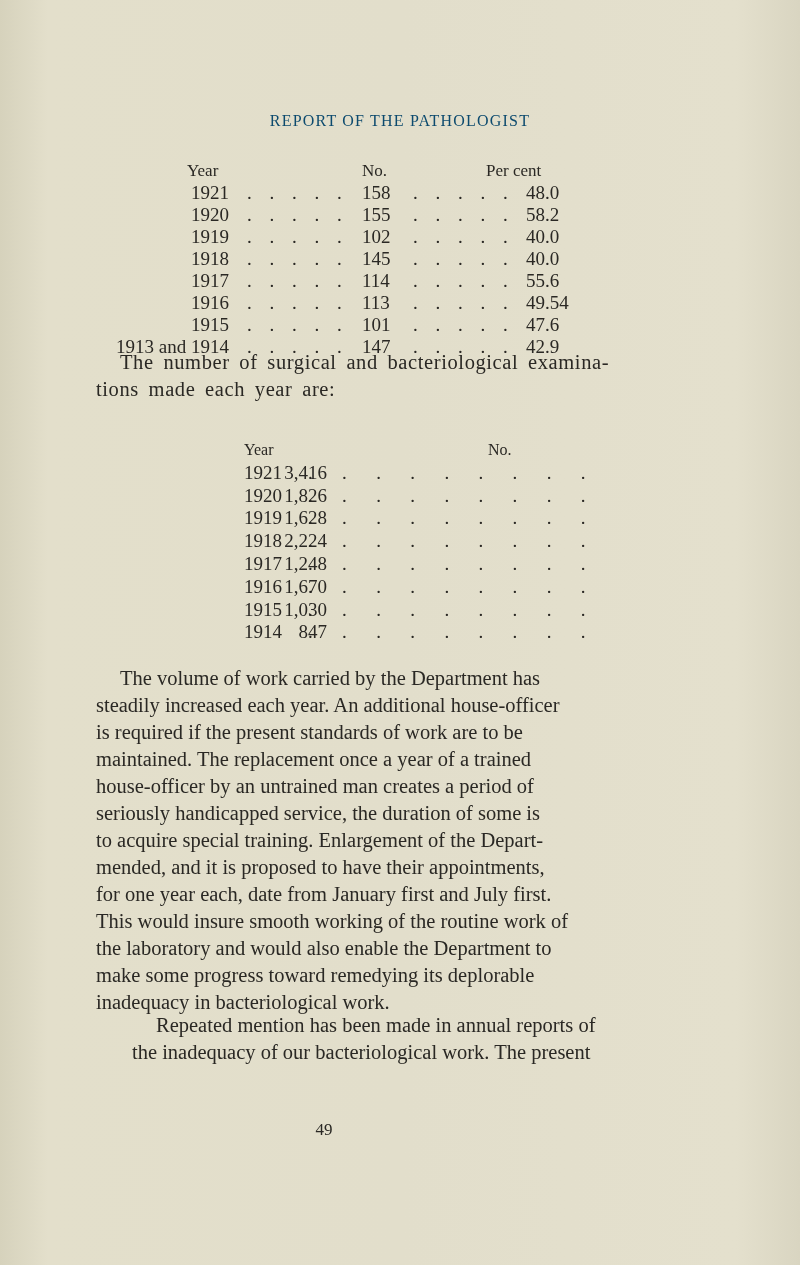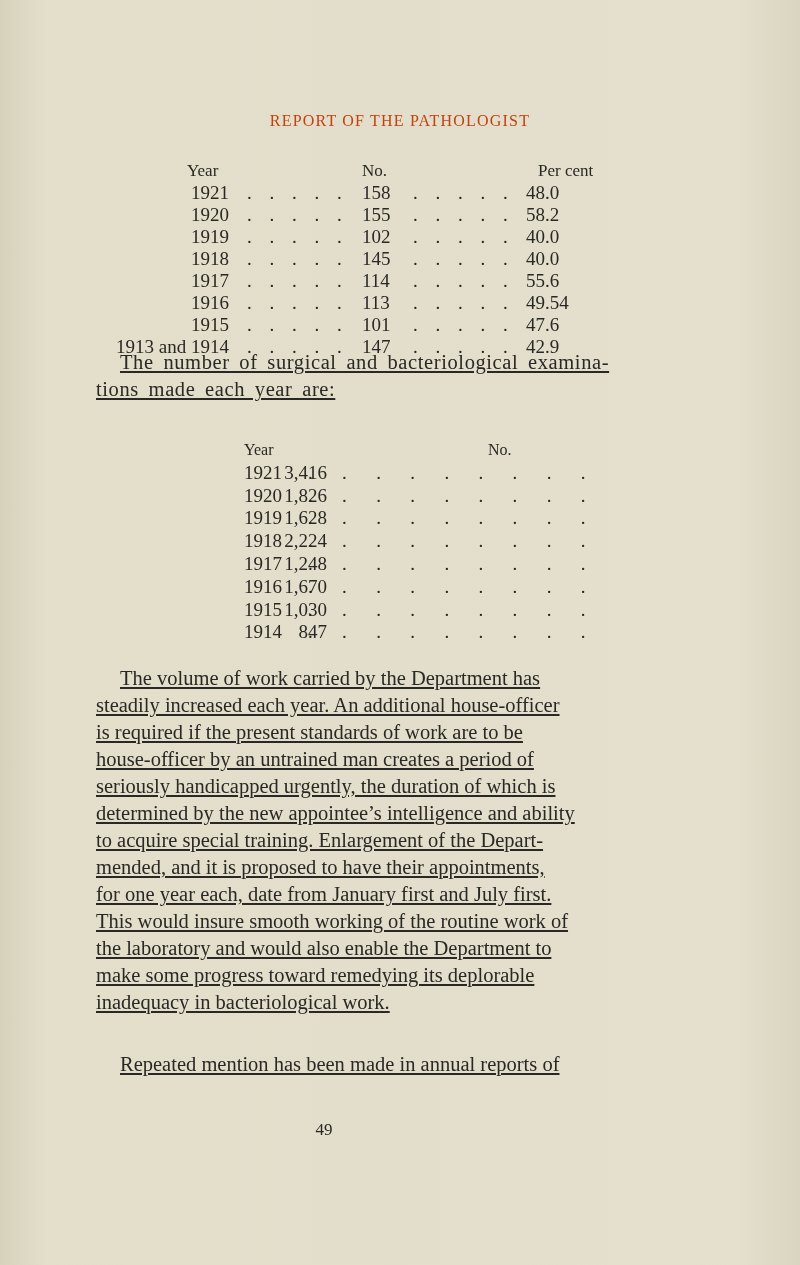--- a/index.html
+++ b/index.html
@@ -22,21 +22,21 @@
       width: 800px; height: 1265px;
     }
     .running-head {
       position: absolute;
       top: 112px;
       left: 0;
       width: 800px;
       text-align: center;
       font-size: 16px;
       letter-spacing: 1.2px;
-      color: #c2410c;
+      color: #0c4a6e;
     }
     
     .t1 {
       position: absolute;
       top: 160px;
       left: 0;
       width: 800px;
       font-size: 19px;
       line-height: 22px;
     }
@@ -73,32 +73,31 @@
       left: 413px;
       letter-spacing: 6.5px;
       white-space: nowrap;
     }
     .t1 .pct {
       position: absolute;
       left: 526px;
       white-space: nowrap;
     }
     .t1 .head .pct {
-      left: 538px;
+      left: 486px;
     }
     
     .para {
       position: absolute;
       left: 96px;
       width: 574px;
       font-size: 20.5px;
       line-height: 27px;
       text-align: justify;
       text-align-last: left;
-      text-decoration: underline;
     }
     .para .indent {
       display: inline-block;
       width: 24px;
     }
     .intro {
       top: 349px;
       letter-spacing: 0.6px;
       word-spacing: 4px;
     }
@@ -137,21 +136,22 @@
       white-space: nowrap;
     }
     .t2 .head .no {
       right: auto;
       left: 488px;
     }
     .body1 {
       top: 665px;
     }
     .body2 {
-      top: 1051px;
+      top: 1012px;
+      margin-left: 36px;
     }
     .folio {
       position: absolute;
       top: 1120px;
       left: 0;
       width: 648px;
       text-align: center;
       font-size: 17px;
     }
   </style>
@@ -275,31 +275,32 @@
       <span class="year">1914</span>
       <span class="dots">. . . . . . . . .</span>
       <span class="no">847</span>
     </div>
   </div>
 
   <div class="para body1">
     <div><span class="indent"></span><span>The volume of work carried by the Department has</span></div>
     <div><span>steadily increased each year.  An additional house-officer</span></div>
     <div><span>is required if the present standards of work are to be</span></div>
+    <div><span>maintained.  The replacement once a year of a trained</span></div>
     <div><span>house-officer by an untrained man creates a period of</span></div>
-    <div><span>seriously handicapped urgently, the duration of which is</span></div>
-    <div><span>determined by the new appointee’s intelligence and ability</span></div>
+    <div><span>seriously handicapped service, the duration of some is</span></div>
     <div><span>to acquire special training.  Enlargement of the Depart-</span></div>
     <div><span>mended, and it is proposed to have their appointments,</span></div>
     <div><span>for one year each, date from January first and July first.</span></div>
     <div><span>This would insure smooth working of the routine work of</span></div>
     <div><span>the laboratory and would also enable the Department to</span></div>
     <div><span>make some progress toward remedying its deplorable</span></div>
     <div><span>inadequacy in bacteriological work.</span></div>
   </div>
 
   <div class="para body2">
     <div><span class="indent"></span><span>Repeated mention has been made in annual reports of</span></div>
+    <div><span>the inadequacy of our bacteriological work.  The present</span></div>
   </div>
 
   <div class="folio">49</div>
 
 </div>
 
 </body></html>

